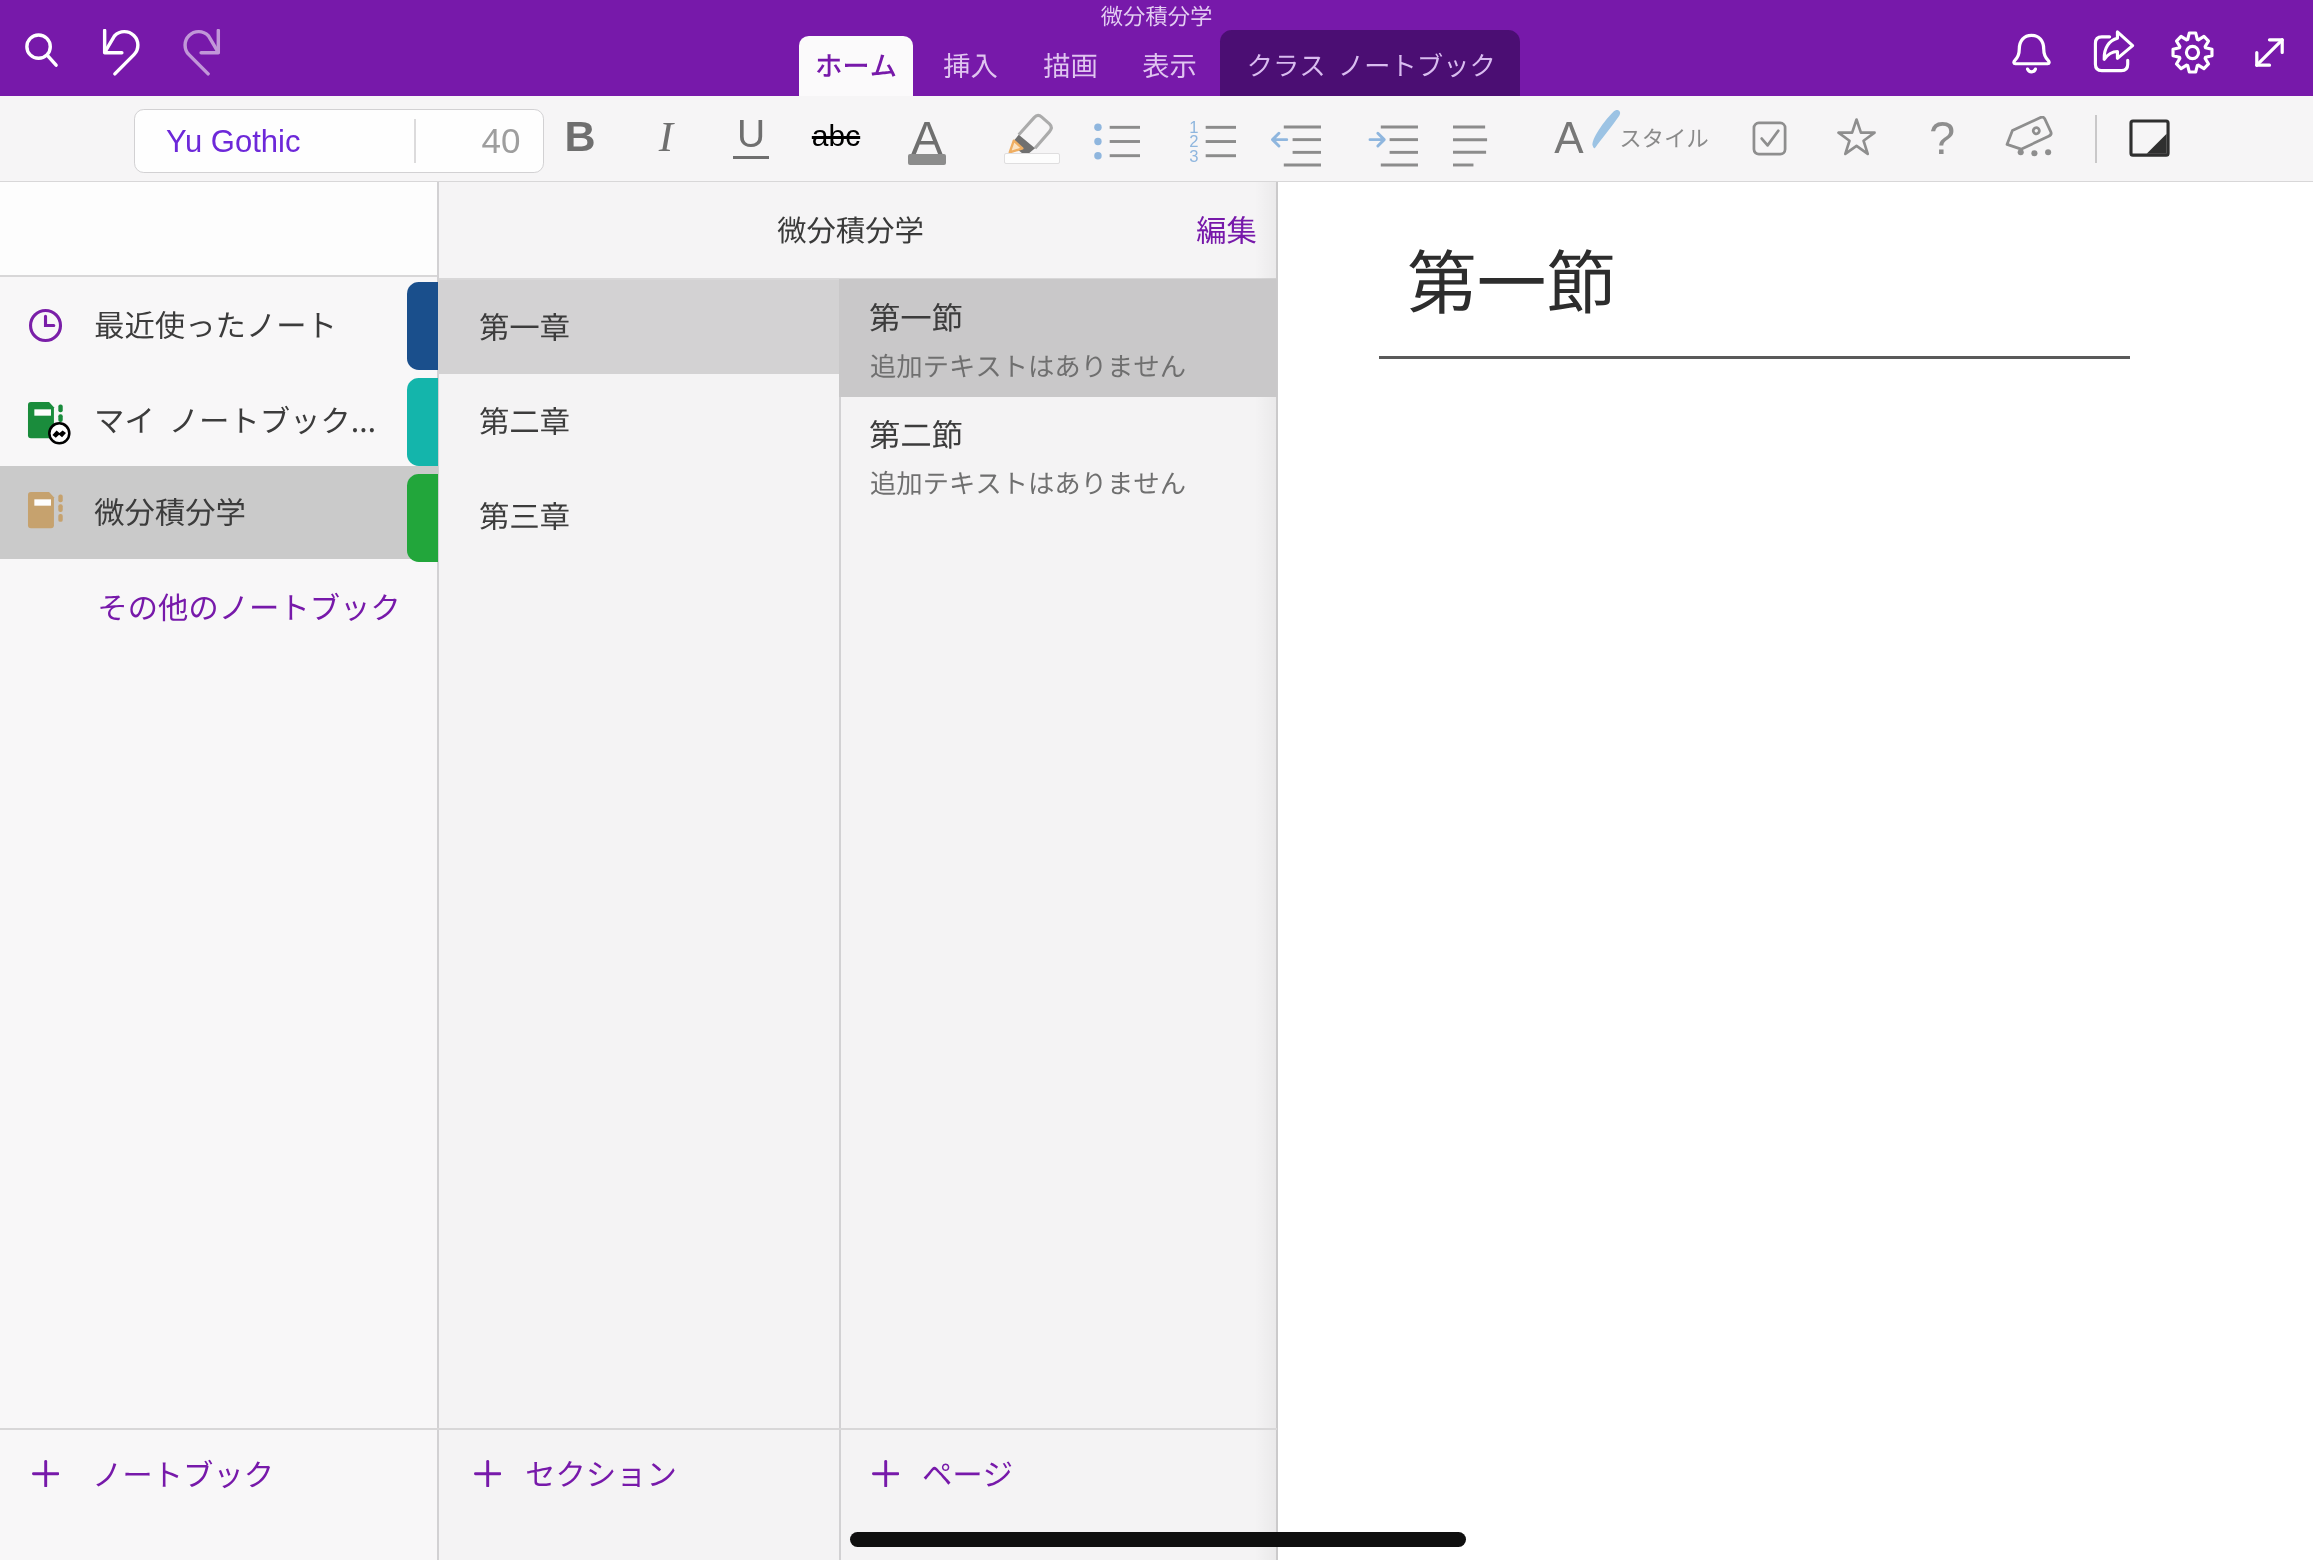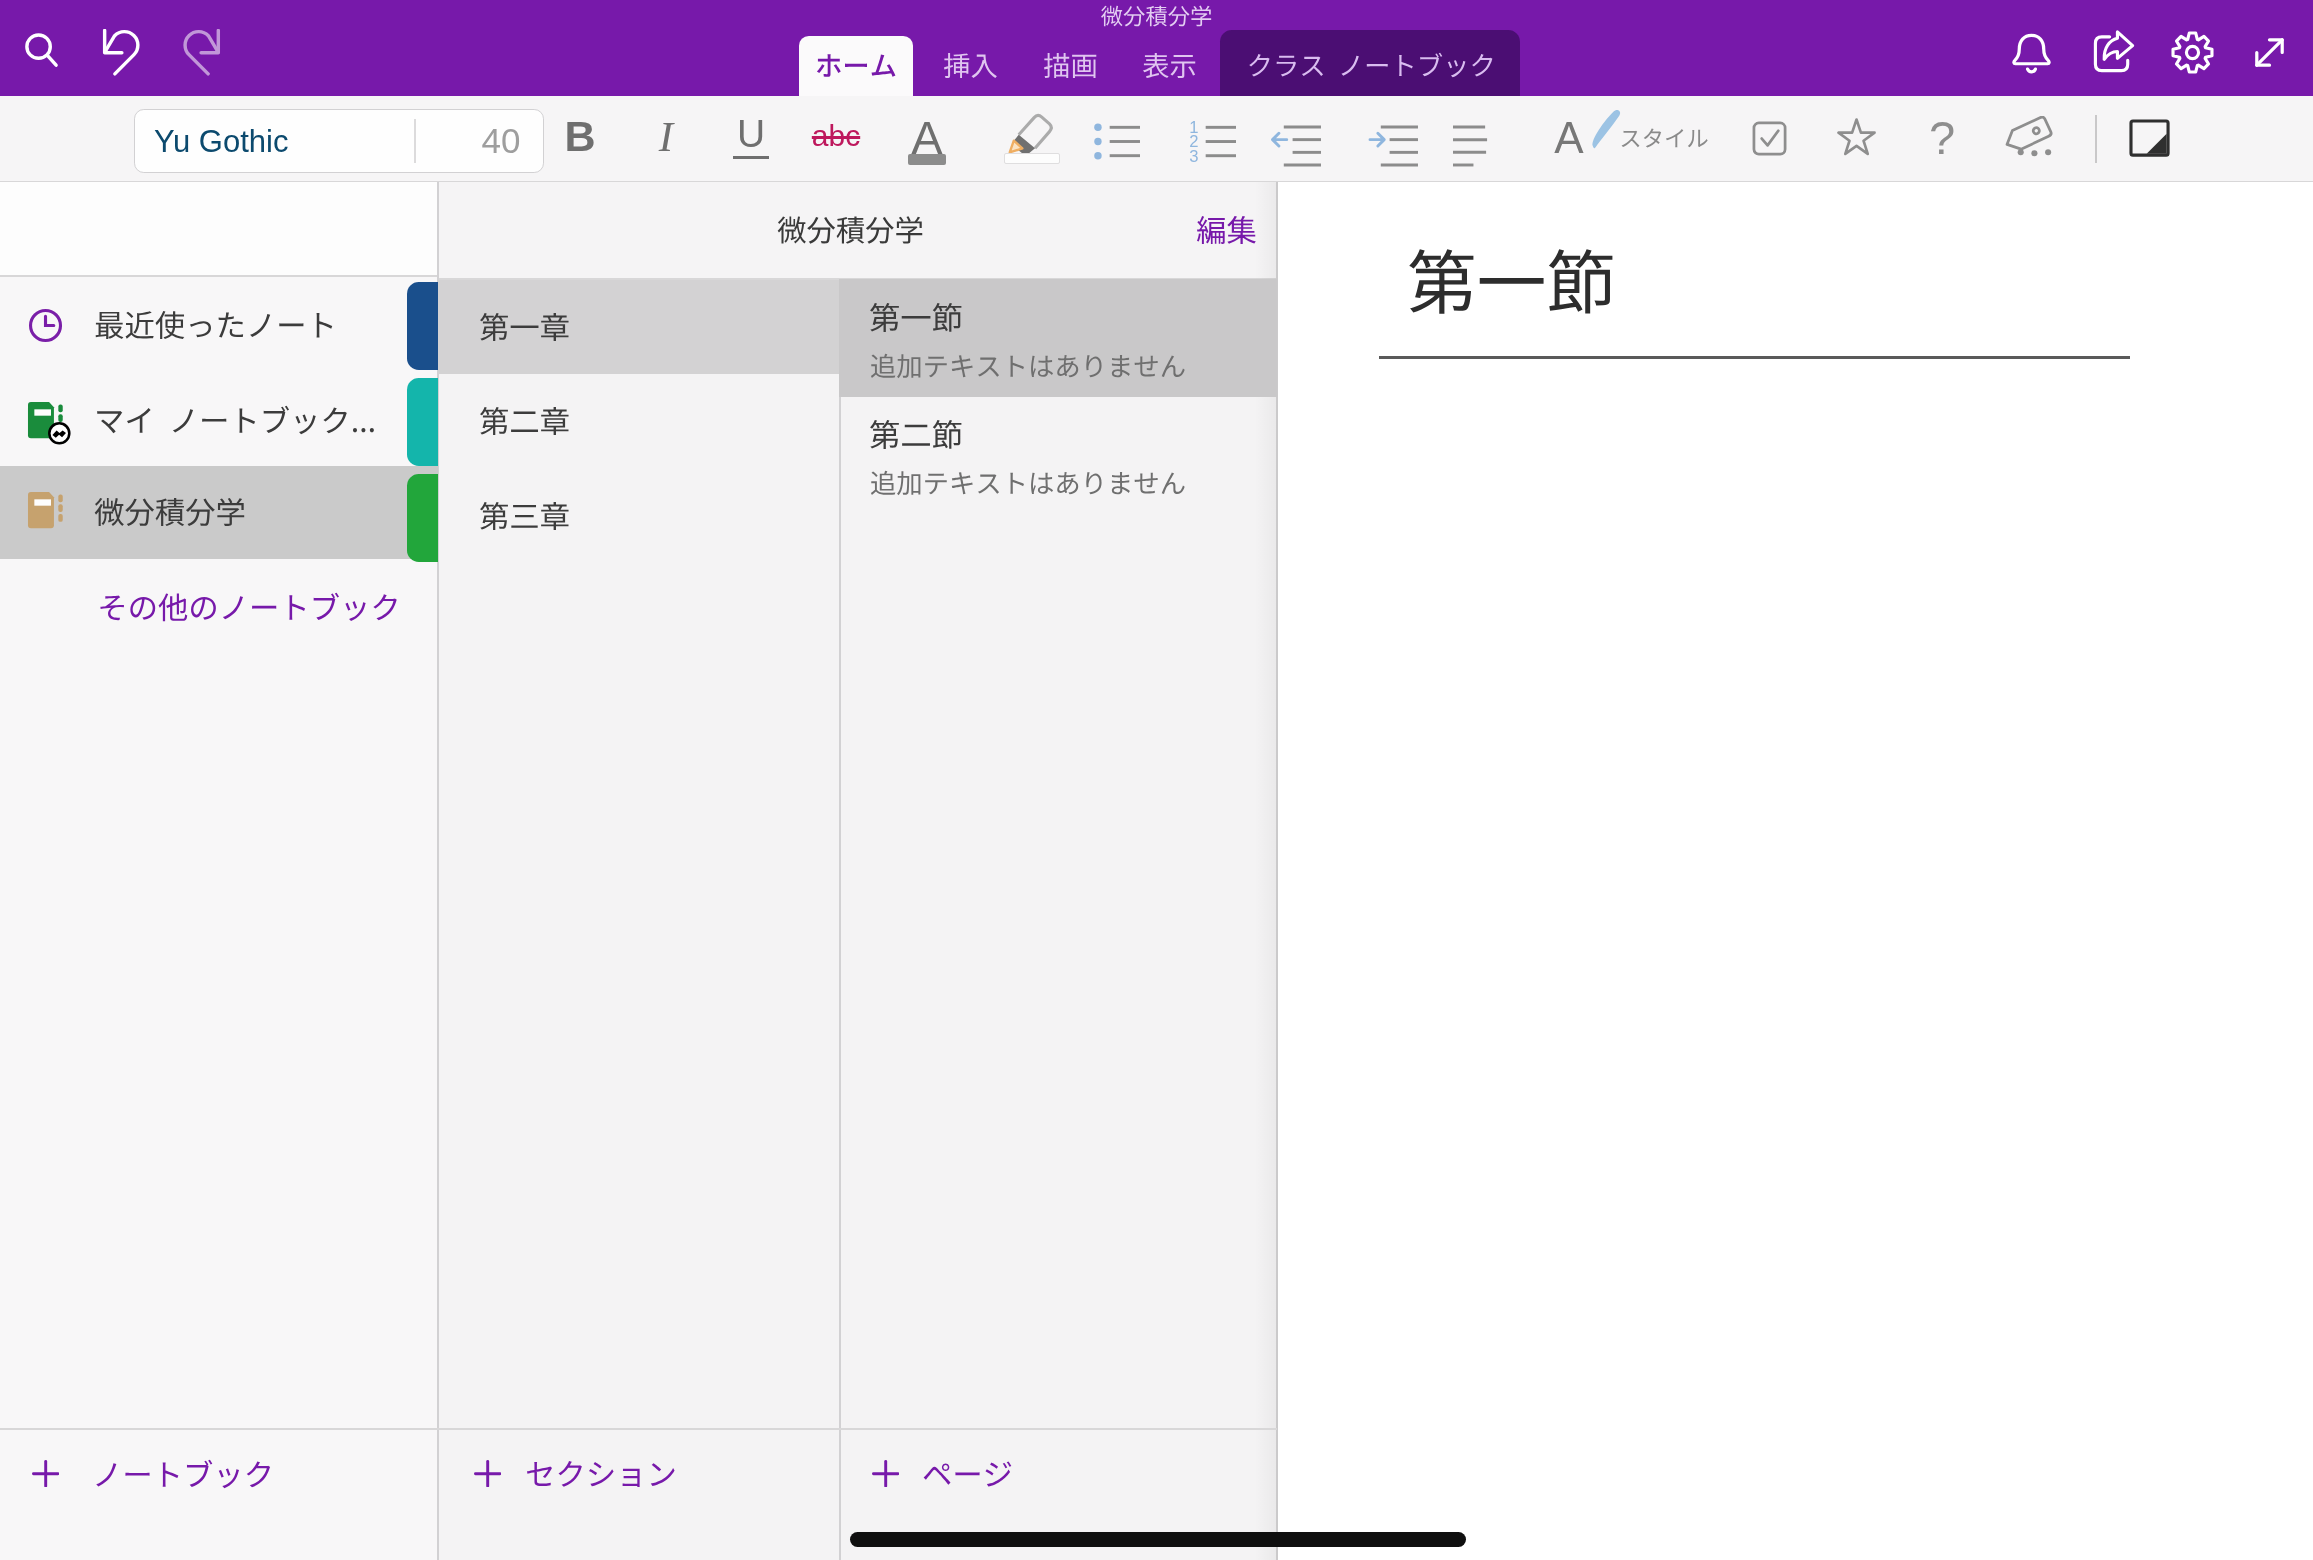--- a/index.html
+++ b/index.html
@@ -308,26 +308,26 @@
       <use href="#g30E9" x="1000"></use>
       <use href="#g30B9" x="2000"></use>
       <use href="#g30CE" x="3460"></use>
       <use href="#g30FC" x="4460"></use>
       <use href="#g30C8" x="5460"></use>
       <use href="#g30D6" x="6460"></use>
       <use href="#g30C3" x="7460"></use>
       <use href="#g30AF" x="8460"></use>
     </g>
   </svg>
-<div class="abs" style="left:154px;top:118px;height:47px;line-height:47px;font-family:'Liberation Sans',sans-serif;font-weight:normal;font-style:normal;font-size:31px;color:#0c4a6e;white-space:nowrap;">Yu Gothic</div>
+<div class="abs" style="left:166px;top:118px;height:47px;line-height:47px;font-family:'Liberation Sans',sans-serif;font-weight:normal;font-style:normal;font-size:31px;color:#6d28d9;white-space:nowrap;">Yu Gothic</div>
 <div class="abs" style="left:501px;transform:translateX(-50%);top:114px;height:53px;line-height:53px;font-family:'Liberation Sans',sans-serif;font-weight:normal;font-style:normal;font-size:35px;color:#9E9E9E;white-space:nowrap;">40</div>
 <div class="abs" style="left:580px;transform:translateX(-50%);top:104px;height:65px;line-height:65px;font-family:'Liberation Sans',sans-serif;font-weight:bold;font-style:normal;font-size:43px;color:#6F6F6F;white-space:nowrap;">B</div>
 <div class="abs" style="left:666px;transform:translateX(-50%);top:104px;height:65px;line-height:65px;font-family:'Liberation Serif',serif;font-weight:normal;font-style:italic;font-size:43px;color:#6F6F6F;white-space:nowrap;">I</div>
 <div class="abs" style="left:751px;transform:translateX(-50%);top:104px;height:59px;line-height:59px;font-family:'Liberation Sans',sans-serif;font-weight:normal;font-style:normal;font-size:39px;color:#6F6F6F;white-space:nowrap;">U</div>
-<div class="abs" style="left:836px;transform:translateX(-50%);top:113px;height:46px;line-height:46px;font-family:'Liberation Sans',sans-serif;font-weight:normal;font-style:normal;font-size:30px;color:#be185d;white-space:nowrap;"><span style="text-decoration:line-through">abc</span></div>
+<div class="abs" style="left:836px;transform:translateX(-50%);top:113px;height:46px;line-height:46px;font-family:'Liberation Sans',sans-serif;font-weight:normal;font-style:normal;font-size:30px;color:#000000;white-space:nowrap;"><span style="text-decoration:line-through">abc</span></div>
 <div class="abs" style="left:927px;transform:translateX(-50%);top:102px;height:71px;line-height:71px;font-family:'Liberation Sans',sans-serif;font-weight:normal;font-style:normal;font-size:47px;color:#6F6F6F;white-space:nowrap;">A</div>
 <div class="abs" style="left:1569px;transform:translateX(-50%);top:104px;height:67px;line-height:67px;font-family:'Liberation Sans',sans-serif;font-weight:normal;font-style:normal;font-size:44px;color:#777777;white-space:nowrap;">A</div>
 <svg class="abs" style="left:1619px;top:121px" width="92" height="34" viewBox="0 0 94 35">
     <g transform="translate(0,26.36) scale(0.023000,-0.023000)" fill="#8A8A8A">
       <use href="#g30B9" x="0"></use>
       <use href="#g30BF" x="1000"></use>
       <use href="#g30A4" x="2000"></use>
       <use href="#g30EB" x="3000"></use>
     </g>
   </svg>

